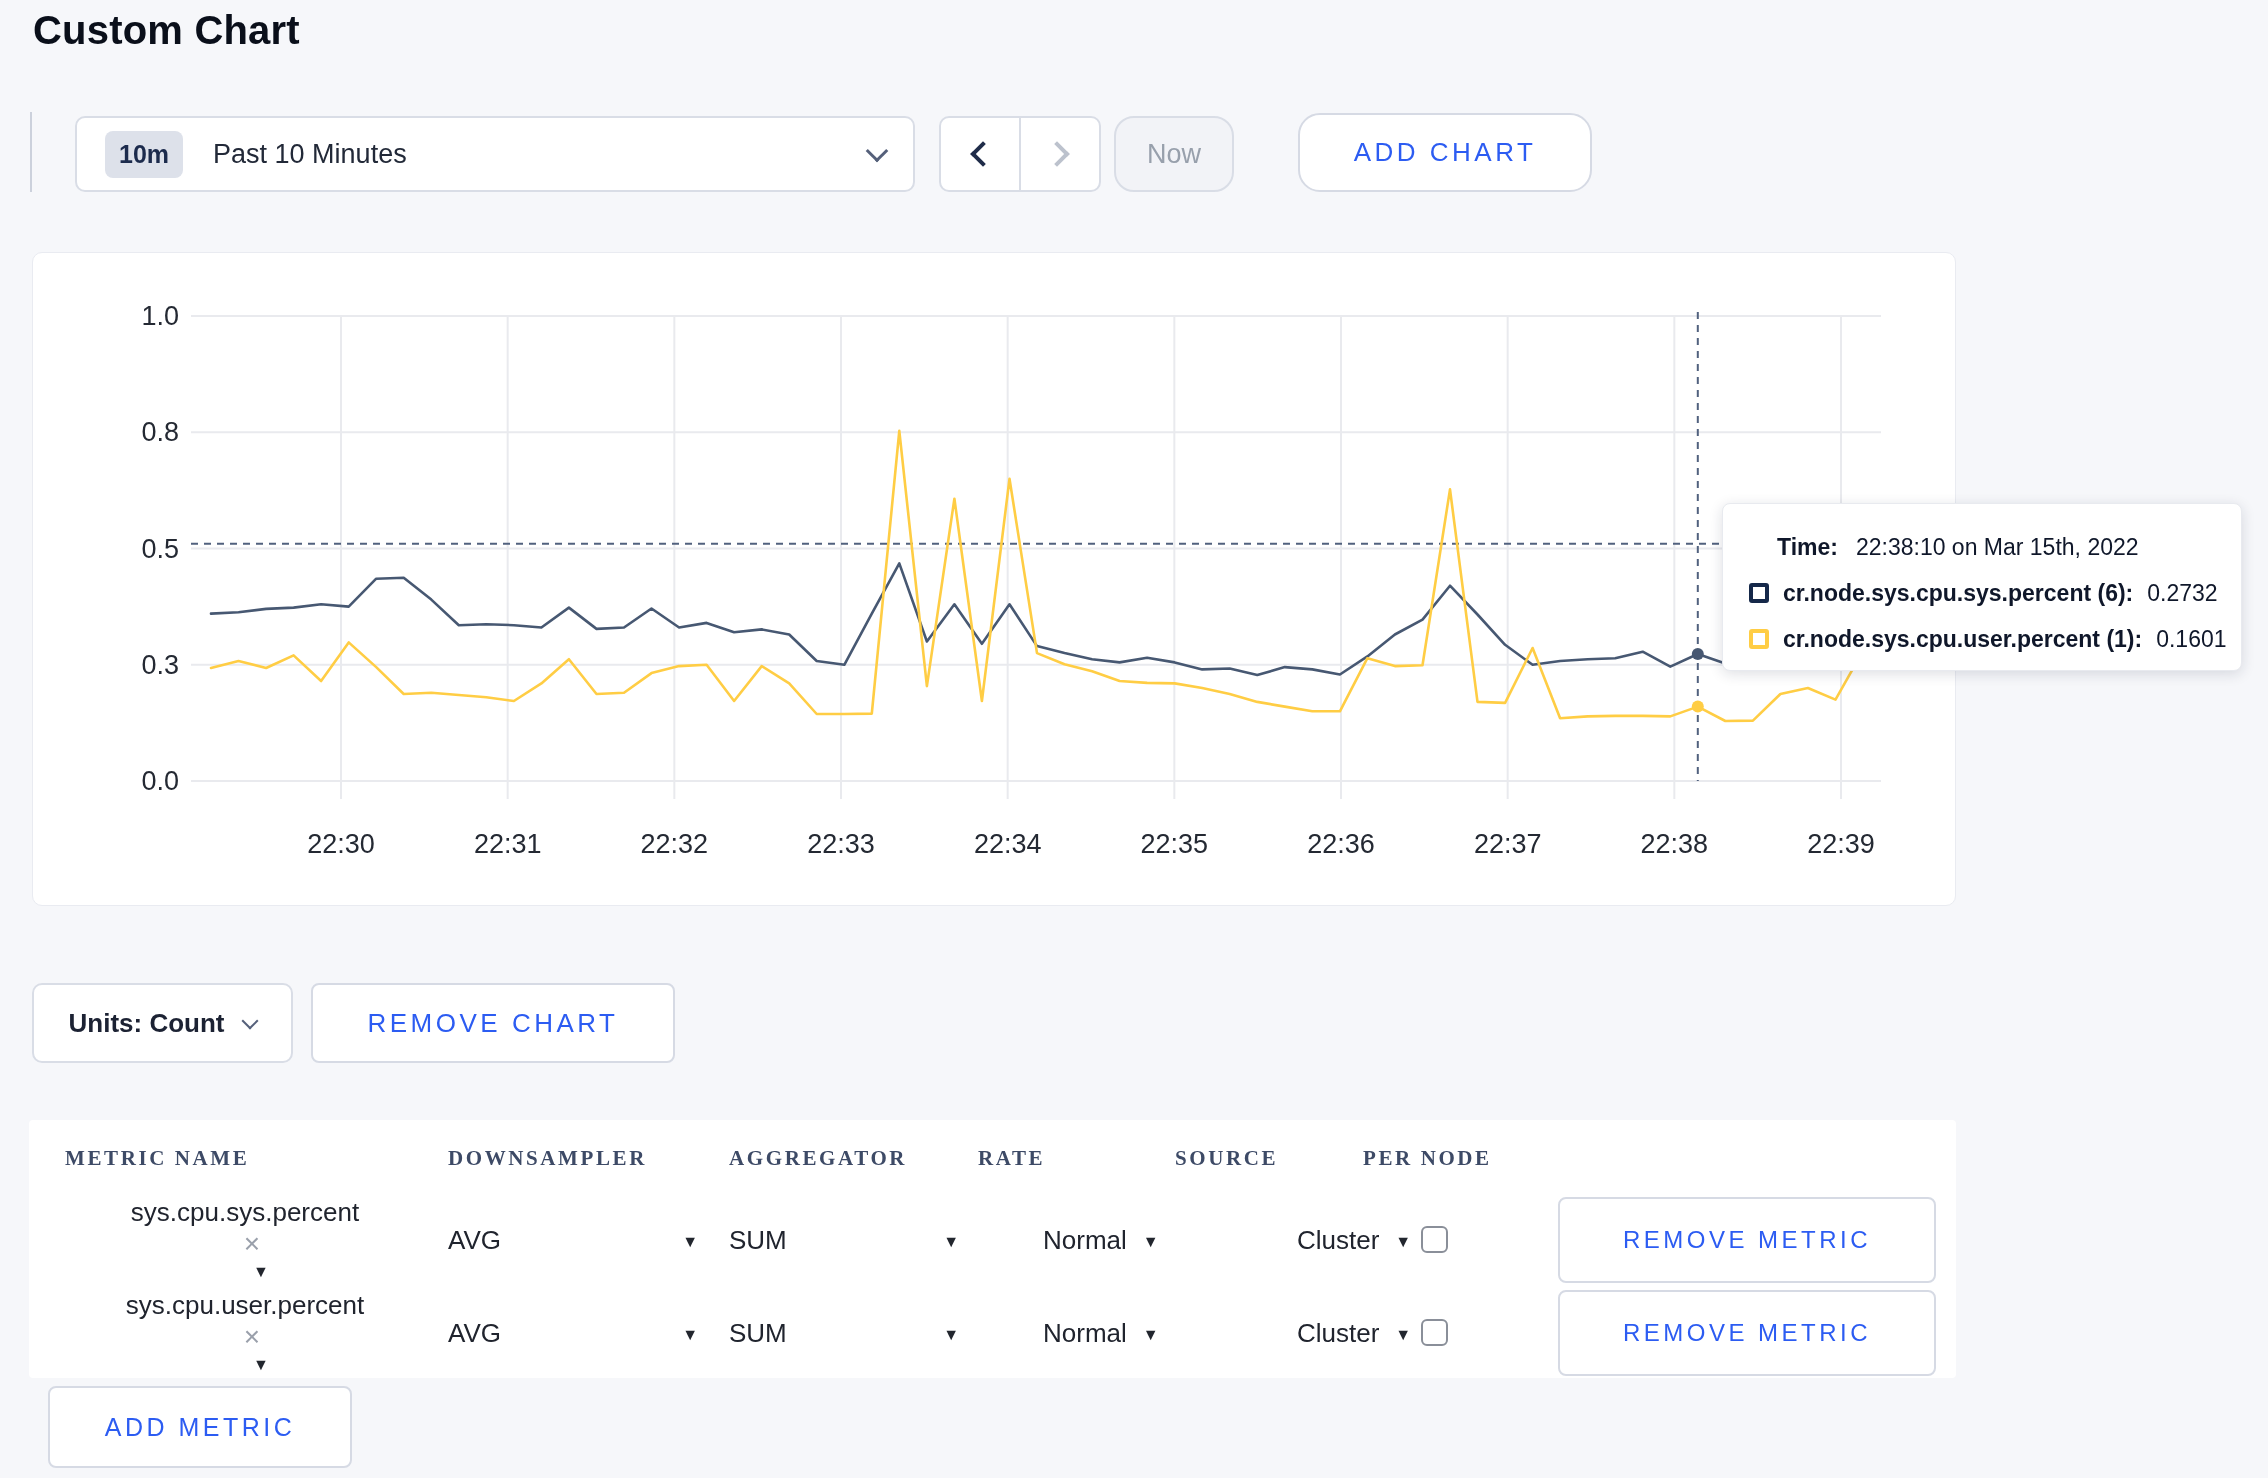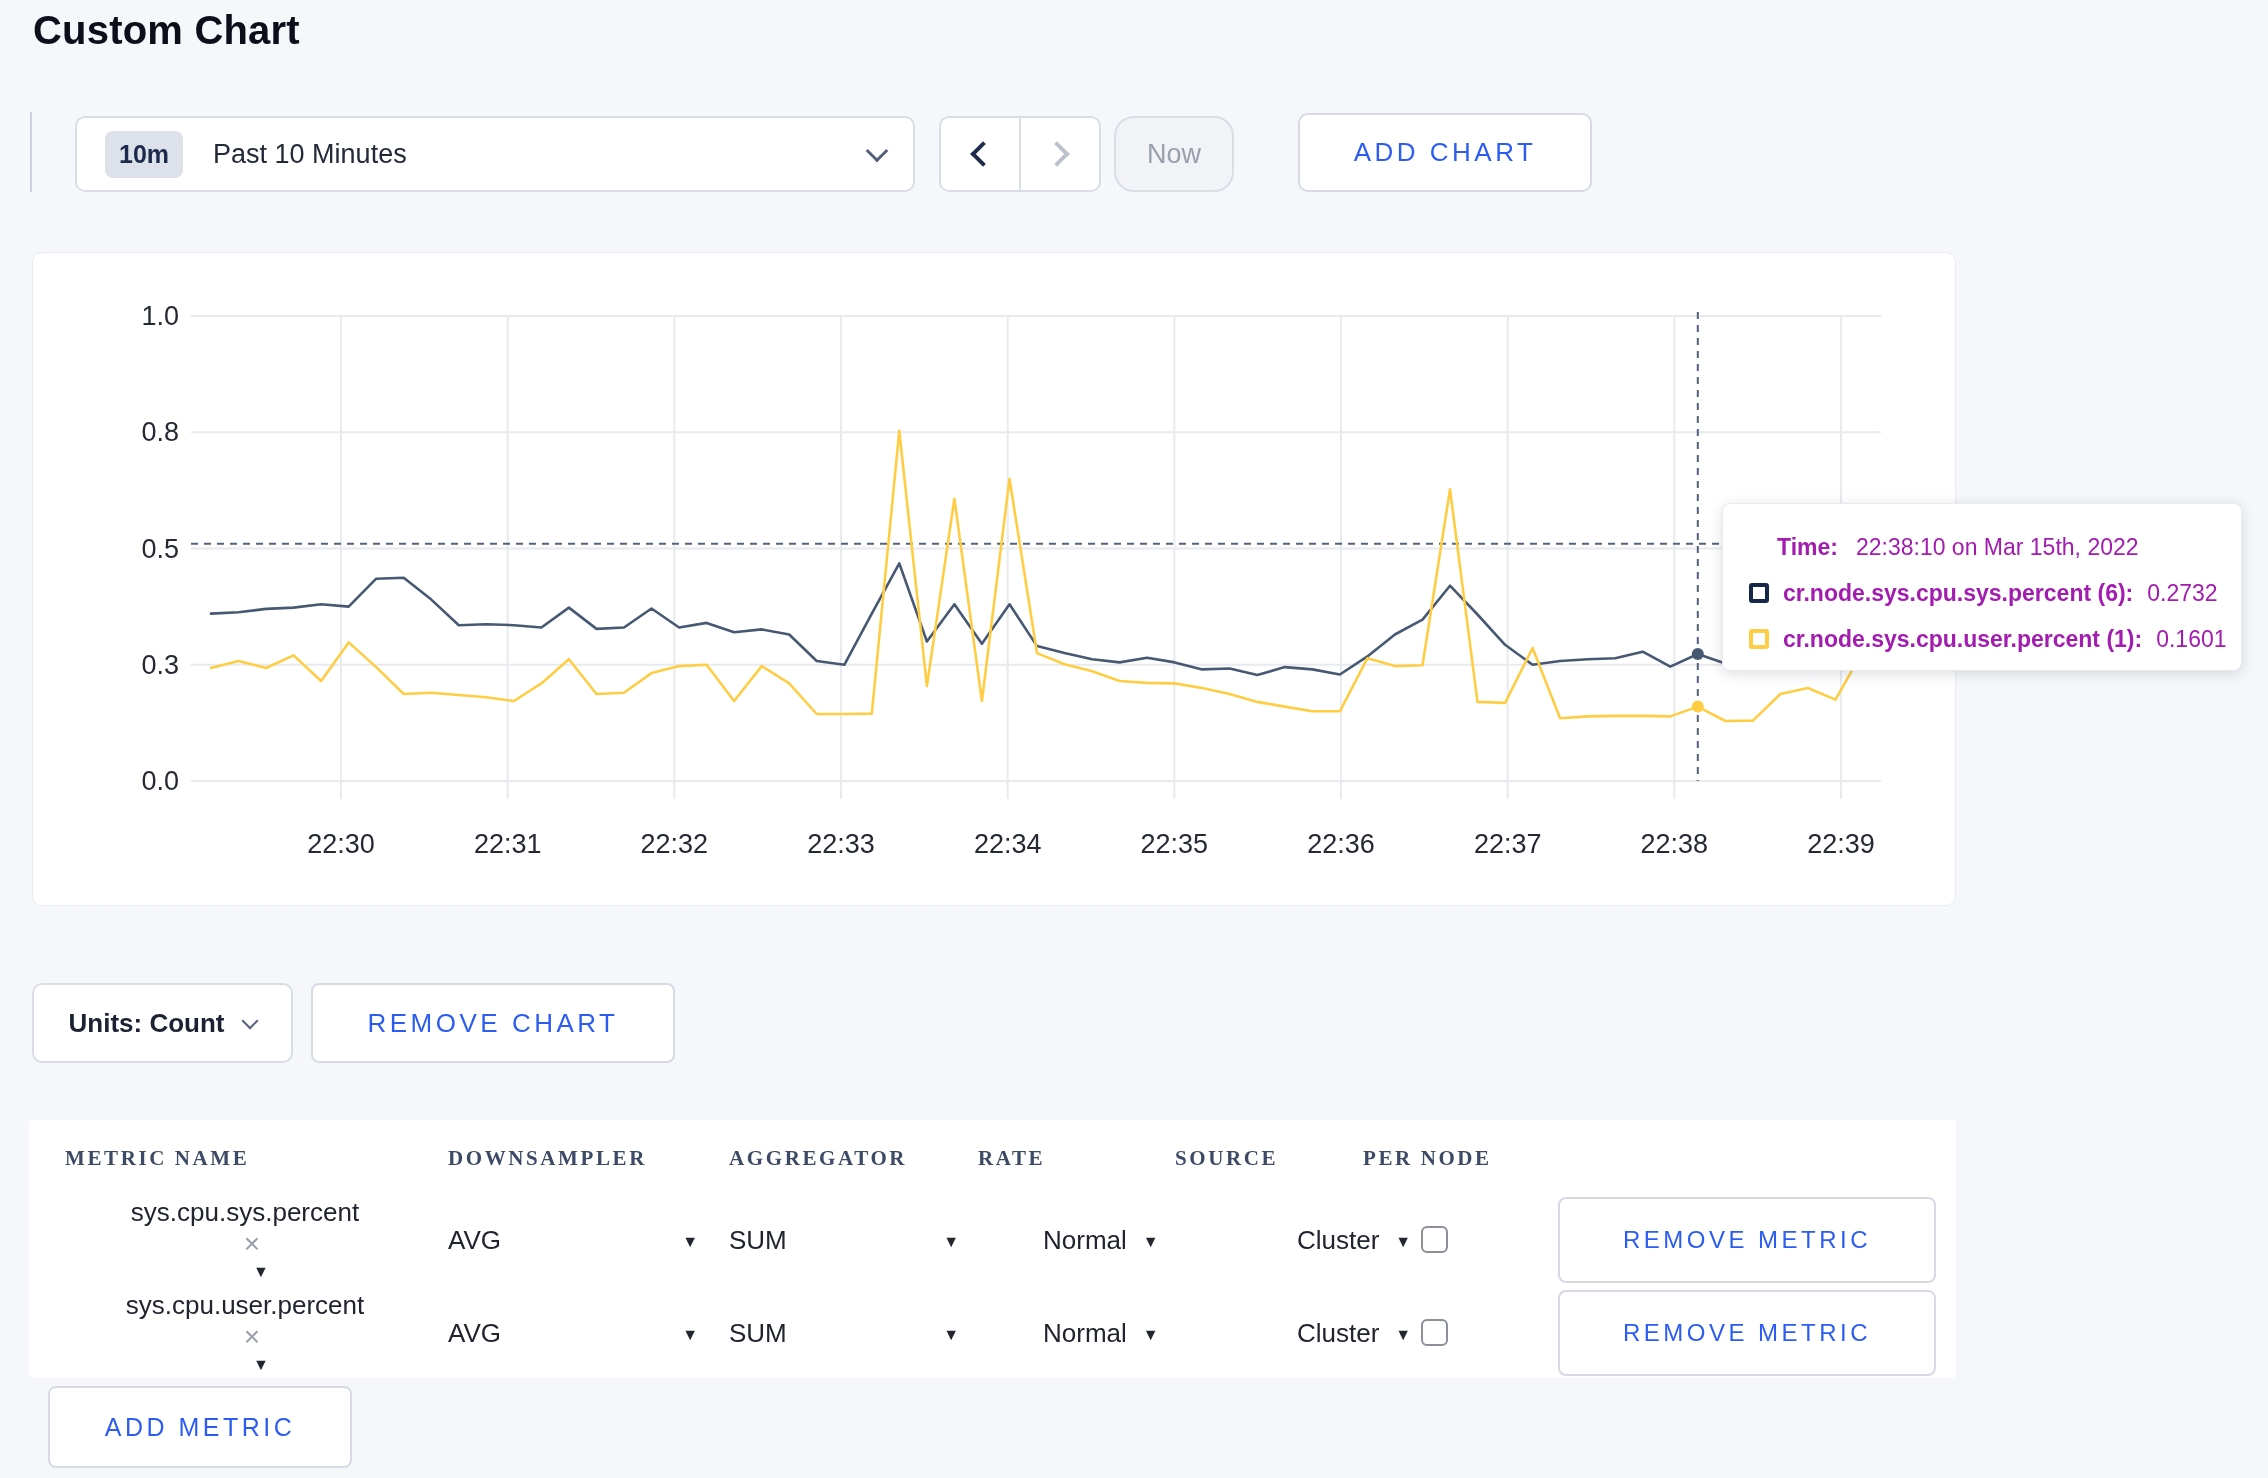--- a/index.html
+++ b/index.html
@@ -24,31 +24,31 @@
   .nav-cell + .nav-cell { border-left:2px solid #d9dde6; }
   .arrow { width:18px; height:18px; border-right:4px solid #1f2c49; border-bottom:4px solid #1f2c49; }
   .arrow.left  { transform:rotate(135deg); margin-left:6px; }
   .arrow.right { transform:rotate(-45deg); border-color:#bcc2cd; margin-right:6px; }
 
   .now-btn { position:absolute; left:1114px; top:116px; width:120px; height:76px; background:#f2f3f7;
     border:2px solid #d9dde6; border-radius:20px; color:#98a0ac; font-size:27px; display:flex; align-items:center; justify-content:center; }
 
   .btn-outline-blue { background:#fff; border:2px solid #d6dae4; border-radius:8px; color:#2c5cf2;
     font-size:26px; font-weight:500; letter-spacing:3.5px; display:flex; align-items:center; justify-content:center; cursor:pointer; }
-  .add-chart { position:absolute; left:1298px; top:113px; width:294px; height:79px; border-radius:10px; }
+  .add-chart { position:absolute; left:1298px; top:113px; width:294px; height:79px; border-radius:22px; }
 
   
   .chart-card { position:absolute; left:32px; top:252px; width:1924px; height:654px; background:#fff;
     border:1px solid #e9ebf1; border-radius:10px; }
   .chart-card svg { position:absolute; left:0; top:0; }
 
   
   .tooltip { position:absolute; left:1722px; top:503px; width:520px; height:168px; background:#fff; z-index:10;
     border:1px solid #e8eaef; border-radius:8px; box-shadow:0 3px 14px rgba(20,30,60,.14); padding:20px 0 0 26px; }
-  .tt-row { display:flex; align-items:center; height:46px; font-size:23px; color:#a21caf;text-align:right; }
+  .tt-row { display:flex; align-items:center; height:46px; font-size:23px; color:#0f172a;text-align:right; }
   .tt-time { padding-left:28px; }
   .tt-label { font-weight:700; margin-right:18px; }
   .tt-swatch { width:20px; height:20px; border-radius:3px; border:4px solid #152849; margin-right:14px; background:#fff; }
   .tt-name { font-weight:700; margin-right:14px; }
 
   
   .units-btn { position:absolute; left:32px; top:983px; width:261px; height:80px; background:#fff;
     border:2px solid #d9dde6; border-radius:10px; display:flex; align-items:center; justify-content:center; gap:20px; cursor:pointer; }
   .units-btn .label { font-size:26px; font-weight:700; color:#1c2233; }
   .units-btn .chev { width:12px; height:12px; border-width:2.5px; margin-top:-4px; }

